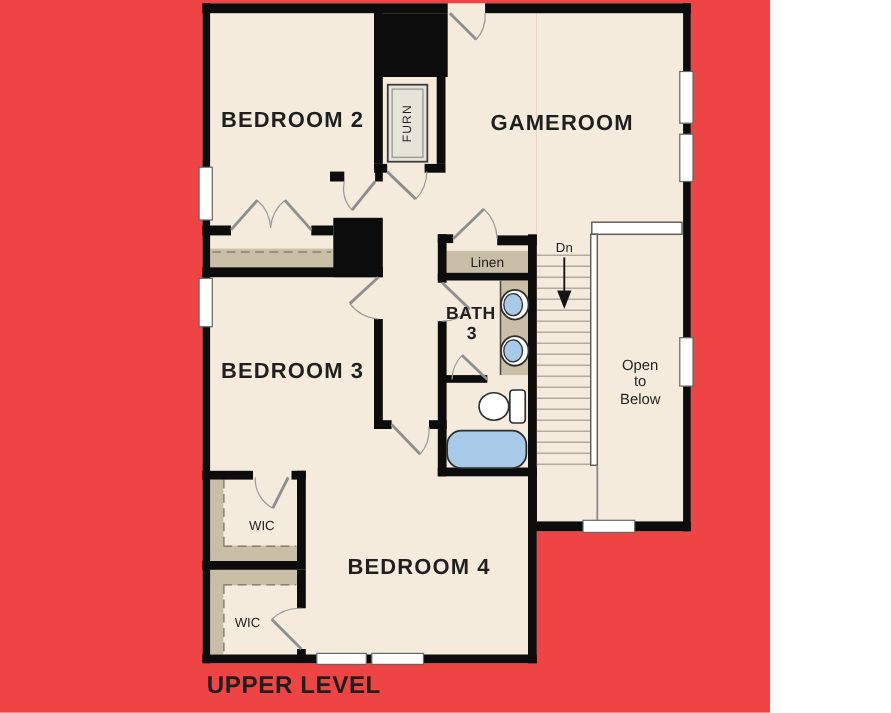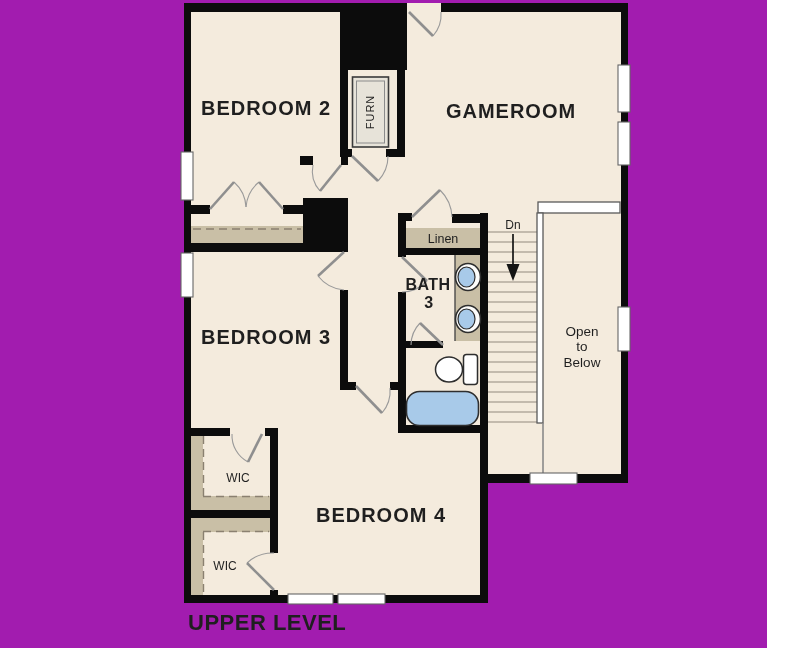--- a/index.html
+++ b/index.html
@@ -1,16 +1,16 @@
 <!DOCTYPE html>
 <html><head>
 <meta charset="utf-8">
 <style>
   html,body{margin:0;padding:0;background:#ffffff;}
-  .page{position:relative;width:767px;height:648px;background:#a21caf;overflow:hidden;
+  .page{position:relative;width:700px;height:648px;background:#ef4444;overflow:hidden;
         font-family:"Liberation Sans", sans-serif;}
   svg{position:absolute;left:0;top:0;}
   text{fill:#1f1f1f;}
   .room-label{font-size:20px;font-weight:bold;letter-spacing:1px;}
   .bath-label{font-size:16px;font-weight:bold;letter-spacing:.5px;}
   .small-label{font-size:12.5px;}
   .tiny-label{font-size:12px;}
   .open-label{font-size:13.5px;}
   .furn-label{font-size:11px;letter-spacing:1px;}
   .title-label{font-size:22px;font-weight:bold;letter-spacing:.5px;}

